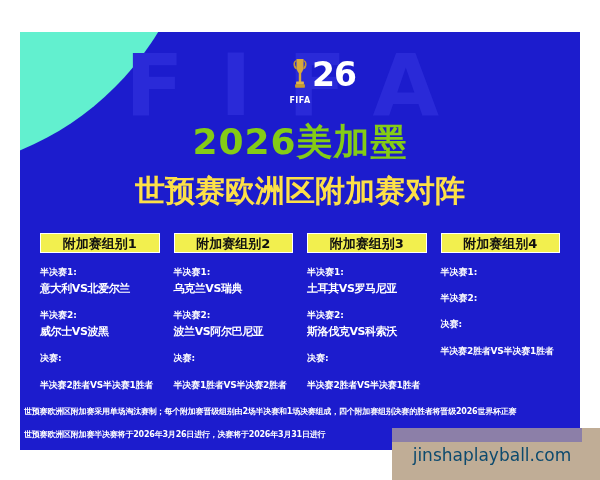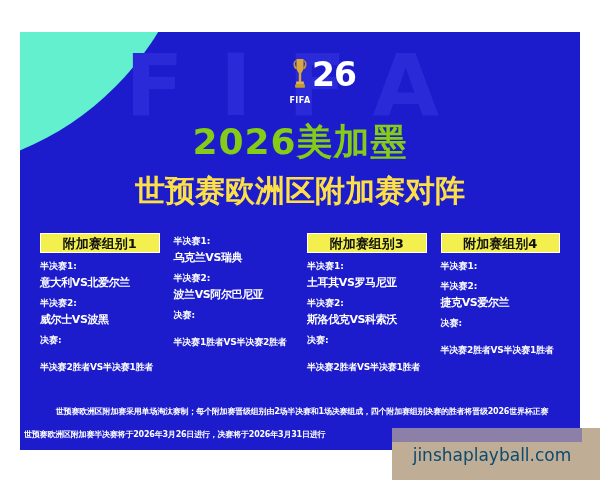--- a/index.html
+++ b/index.html
@@ -143,21 +143,21 @@
     border: 1px solid #ffffff;
     box-sizing: border-box;
     color: #101010;
     font-size: 13px;
     font-weight: bold;
     text-align: center;
     line-height: 19px;
     letter-spacing: 0px;
   }
   .lbl {
-    margin-top: 7px;
+    margin-top: 13px;
     color: #ffffff;
     font-size: 9px;
     font-weight: bold;
     letter-spacing: 0px;
   }
   .match {
     margin-top: 2px;
     color: #ffffff;
     font-size: 11px;
     font-weight: bold;
@@ -184,21 +184,21 @@
     overflow: hidden;
   }
   .note-line {
     color: #ffffff;
     font-size: 8px;
     font-weight: bold;
     letter-spacing: -0.2px;
     white-space: nowrap;
     padding-left: 4px;
   }
-  .note-1 { padding-top: 6px; text-align: center; }
+  .note-1 { padding-top: 6px; }
   .note-2 { padding-top: 12px; }
 
   
   .watermark-box {
     position: absolute;
     left: 392px;
     top: 428px;
     width: 208px;
     height: 52px;
     background: #c0ad96;
@@ -255,20 +255,21 @@
       <div class="col-head">附加赛组别1</div>
       <div class="lbl">半决赛1:</div>
       <div class="match">意大利VS北爱尔兰</div>
       <div class="lbl">半决赛2:</div>
       <div class="match">威尔士VS波黑</div>
       <div class="lbl">决赛:</div>
       <div class="final-line">半决赛2胜者VS半决赛1胜者</div>
     </div>
 
     <div class="col">
+      <div class="col-head">附加赛组别2</div>
       <div class="lbl">半决赛1:</div>
       <div class="match">乌克兰VS瑞典</div>
       <div class="lbl">半决赛2:</div>
       <div class="match">波兰VS阿尔巴尼亚</div>
       <div class="lbl">决赛:</div>
       <div class="final-line">半决赛1胜者VS半决赛2胜者</div>
     </div>
 
     <div class="col">
       <div class="col-head">附加赛组别3</div>
@@ -277,21 +278,20 @@
       <div class="lbl">半决赛2:</div>
       <div class="match">斯洛伐克VS科索沃</div>
       <div class="lbl">决赛:</div>
       <div class="final-line">半决赛2胜者VS半决赛1胜者</div>
     </div>
 
     <div class="col">
       <div class="col-head">附加赛组别4</div>
       <div class="lbl">半决赛1:</div>
       <div class="lbl">半决赛2:</div>
-      <div class="match">捷克VS爱尔兰</div>
       <div class="lbl">决赛:</div>
       <div class="final-line">半决赛2胜者VS半决赛1胜者</div>
     </div>
 
   </div>
 
   <div class="notes">
     <div class="note-line note-1">世预赛欧洲区附加赛采用单场淘汰赛制；每个附加赛晋级组别由2场半决赛和1场决赛组成，四个附加赛组别决赛的胜者将晋级2026世界杯正赛</div>
     <div class="note-line note-2">世预赛欧洲区附加赛半决赛将于2026年3月26日进行，决赛将于2026年3月31日进行</div>
   </div>

